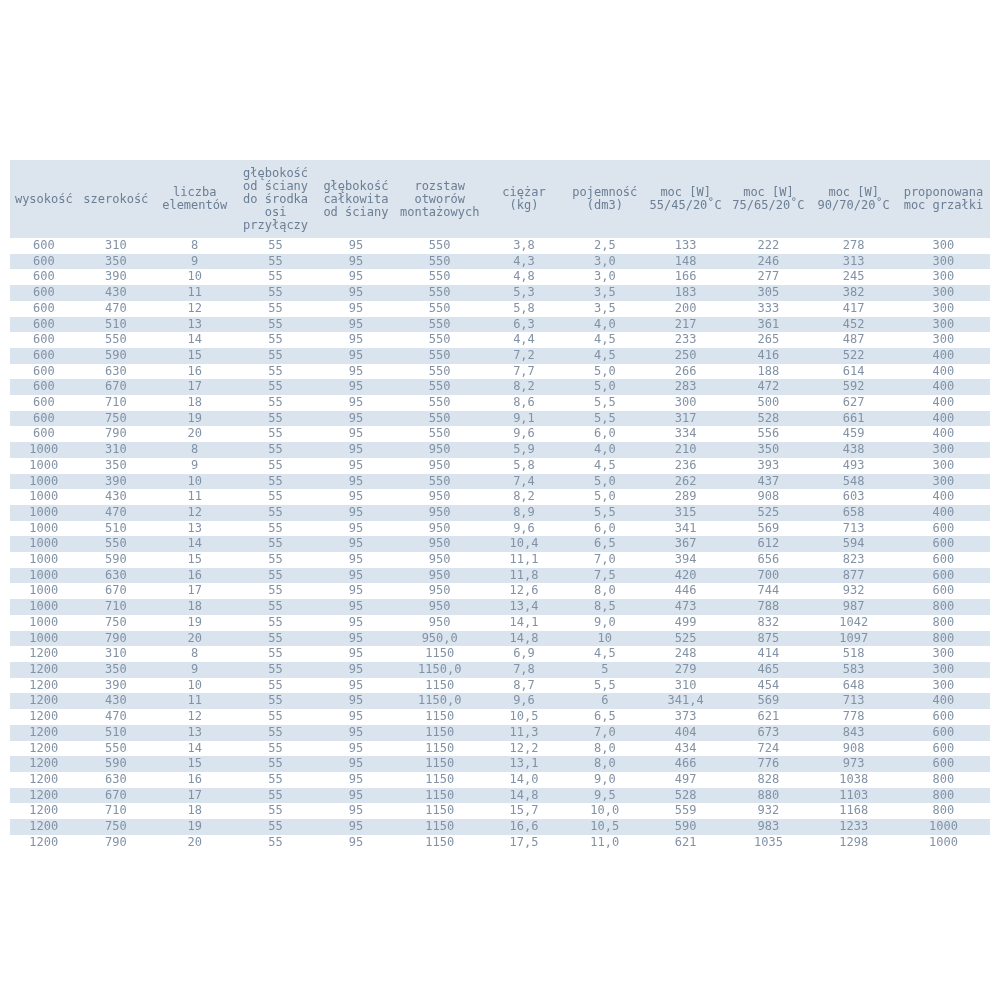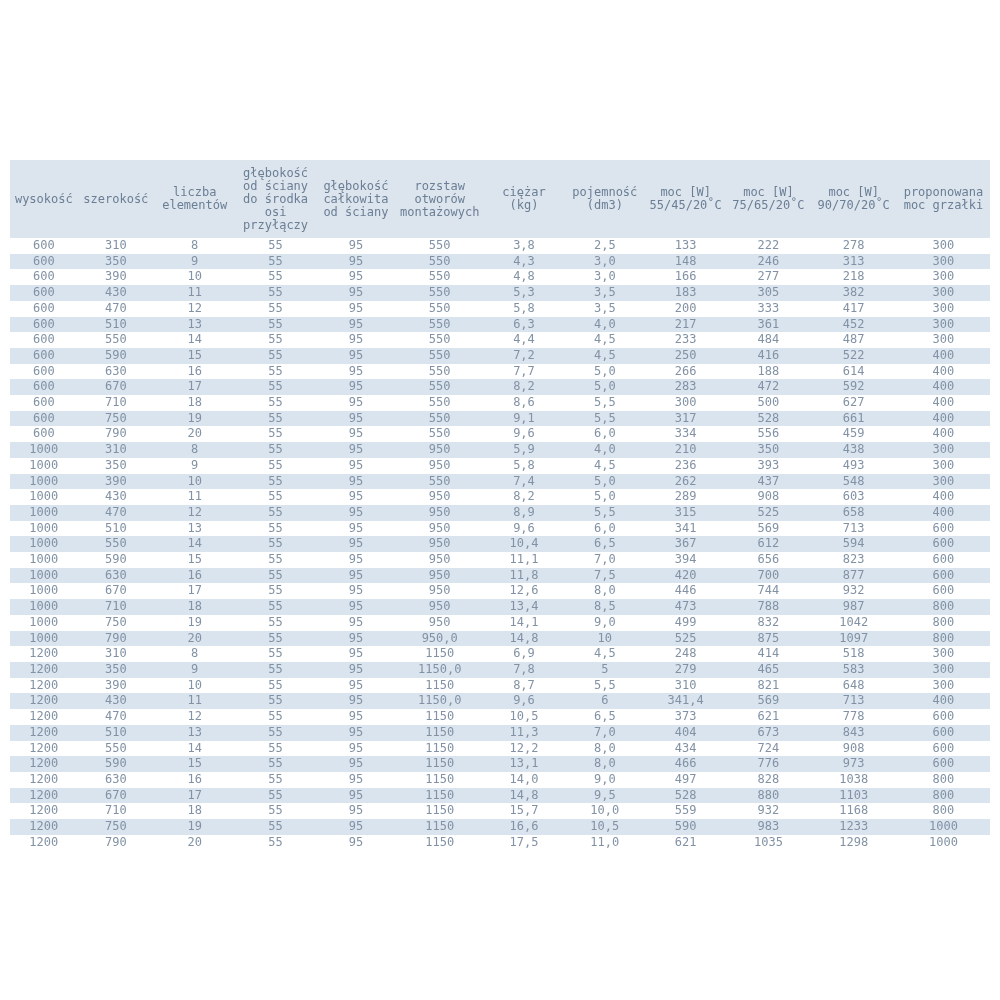--- a/index.html
+++ b/index.html
@@ -128,21 +128,21 @@
             <td>600</td>
             <td>390</td>
             <td>10</td>
             <td>55</td>
             <td>95</td>
             <td>550</td>
             <td>4,8</td>
             <td>3,0</td>
             <td>166</td>
             <td>277</td>
-            <td>218</td>
+            <td>245</td>
             <td>300</td>
           </tr>
           <tr>
             <td>600</td>
             <td>430</td>
             <td>11</td>
             <td>55</td>
             <td>95</td>
             <td>550</td>
             <td>5,3</td>
@@ -183,21 +183,21 @@
           <tr>
             <td>600</td>
             <td>550</td>
             <td>14</td>
             <td>55</td>
             <td>95</td>
             <td>550</td>
             <td>4,4</td>
             <td>4,5</td>
             <td>233</td>
-            <td>484</td>
+            <td>265</td>
             <td>487</td>
             <td>300</td>
           </tr>
           <tr>
             <td>600</td>
             <td>590</td>
             <td>15</td>
             <td>55</td>
             <td>95</td>
             <td>550</td>
@@ -491,21 +491,21 @@
           <tr>
             <td>1200</td>
             <td>390</td>
             <td>10</td>
             <td>55</td>
             <td>95</td>
             <td>1150</td>
             <td>8,7</td>
             <td>5,5</td>
             <td>310</td>
-            <td>821</td>
+            <td>454</td>
             <td>648</td>
             <td>300</td>
           </tr>
           <tr>
             <td>1200</td>
             <td>430</td>
             <td>11</td>
             <td>55</td>
             <td>95</td>
             <td>1150,0</td>

